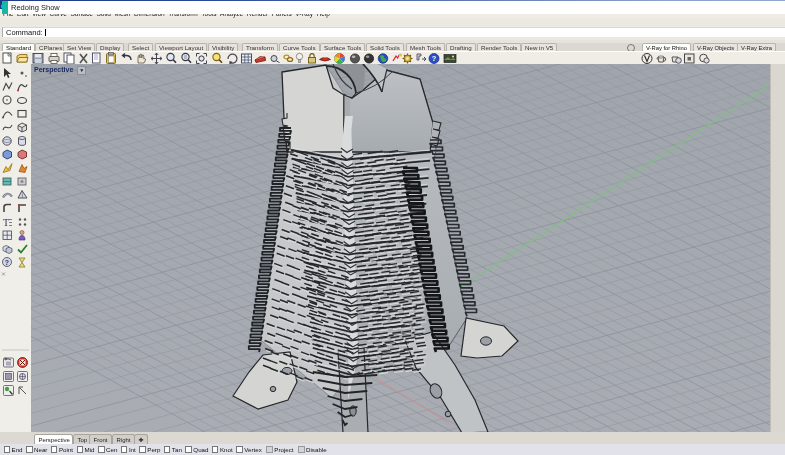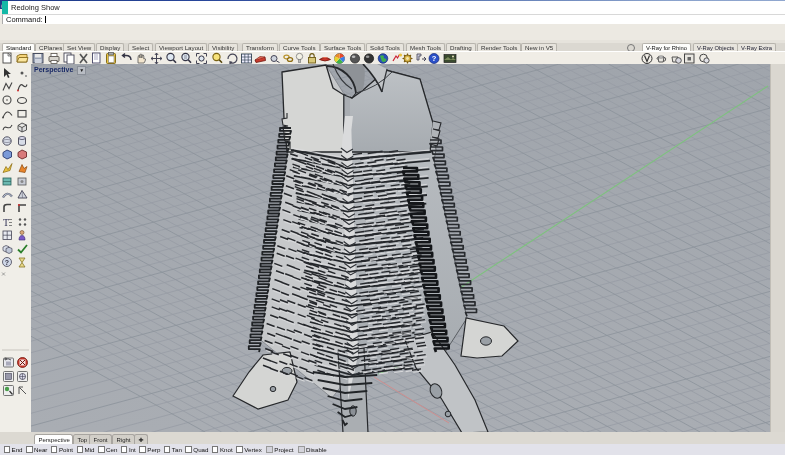--- a/index.html
+++ b/index.html
@@ -2,21 +2,21 @@
 <html><head>
 <meta charset="utf-8">
 <style>
 html,body{margin:0;padding:0;}
 body{width:785px;height:455px;overflow:hidden;position:relative;font-family:"Liberation Sans",sans-serif;background:#ece9e2;}
 .abs{position:absolute;}
 #titlebar{left:0;top:0;width:785px;height:9px;background:linear-gradient(to right,#1d3a86 0%,#27459a 25%,#5572b0 55%,#8aa2cc 85%,#90a7cf 100%);color:#fff;font-size:6.5px;font-weight:bold;line-height:9px;white-space:nowrap;}
 #titlebar .txt{position:absolute;left:11px;top:0.5px;letter-spacing:0.2px;}
 #menubar{left:0;top:9px;width:785px;height:9px;background:#f0ede6;font-size:6.5px;color:#1a1a1a;line-height:9.5px;white-space:nowrap;}
 #cmdhist{left:2px;top:1px;width:783px;height:13px;background:#fff;font-size:7.5px;color:#222;line-height:13px;border-left:6px solid #14b8a6;}
-#cmdline{left:2px;top:14px;width:783px;height:9px;background:#fff;font-size:7.5px;color:#111;line-height:9px;border-top:1px solid #d8d8d8;border-left:1px solid #aaa;}
+#cmdline{left:2px;top:27px;width:783px;height:9px;background:#fff;font-size:7.5px;color:#111;line-height:9px;border-top:1px solid #d8d8d8;border-left:1px solid #aaa;}
 #tabgap{left:0;top:40px;width:785px;height:2.5px;background:#e6e3dc;}
 #tabbar{left:0;top:42.5px;width:785px;height:8.5px;background:#dbd8d1;font-size:6.2px;color:#333;}
 .tab{position:absolute;top:0;height:8px;background:#e7e4dd;border:0.5px solid #b7b4ad;border-bottom:none;border-radius:2px 2px 0 0;line-height:8px;padding:0 3px;white-space:nowrap;}
 .tab.act{background:#fdfdfb;color:#111;}
 #toolbar{left:0;top:51px;width:785px;height:13px;background:#f0ede6;border-top:1px solid #fff;}
 #vraytabs{left:640px;top:42.5px;width:145px;height:8.5px;background:#dbd8d1;font-size:5.8px;color:#223;}
 #palette{left:0;top:64px;width:31px;height:368px;background:#f0eee8;}
 #viewport{left:31px;top:64px;width:739px;height:368px;background:#a5a9b0;overflow:hidden;}
 #rightstrip{left:770px;top:64px;width:15px;height:368px;background:#dad7d0;border-left:1px solid #c0bdb6;}
 #vplabel{left:34px;top:66px;font-size:7px;font-weight:bold;color:#1a2a66;z-index:5;}

